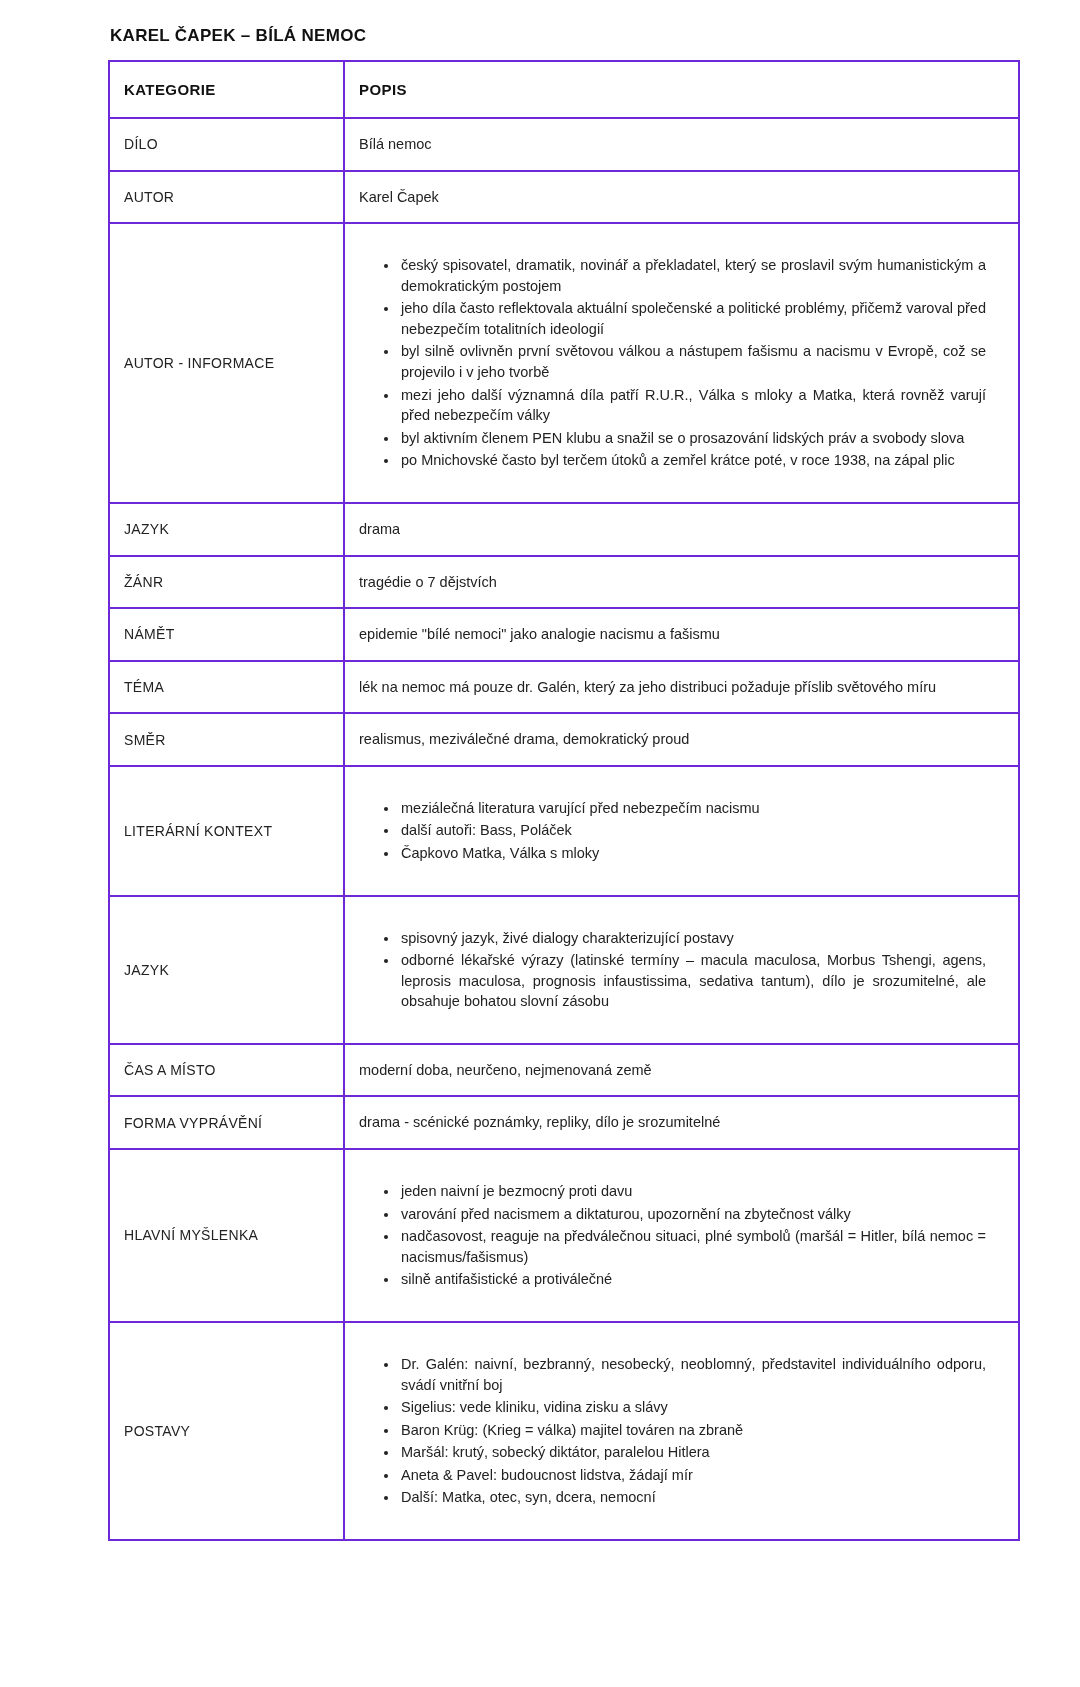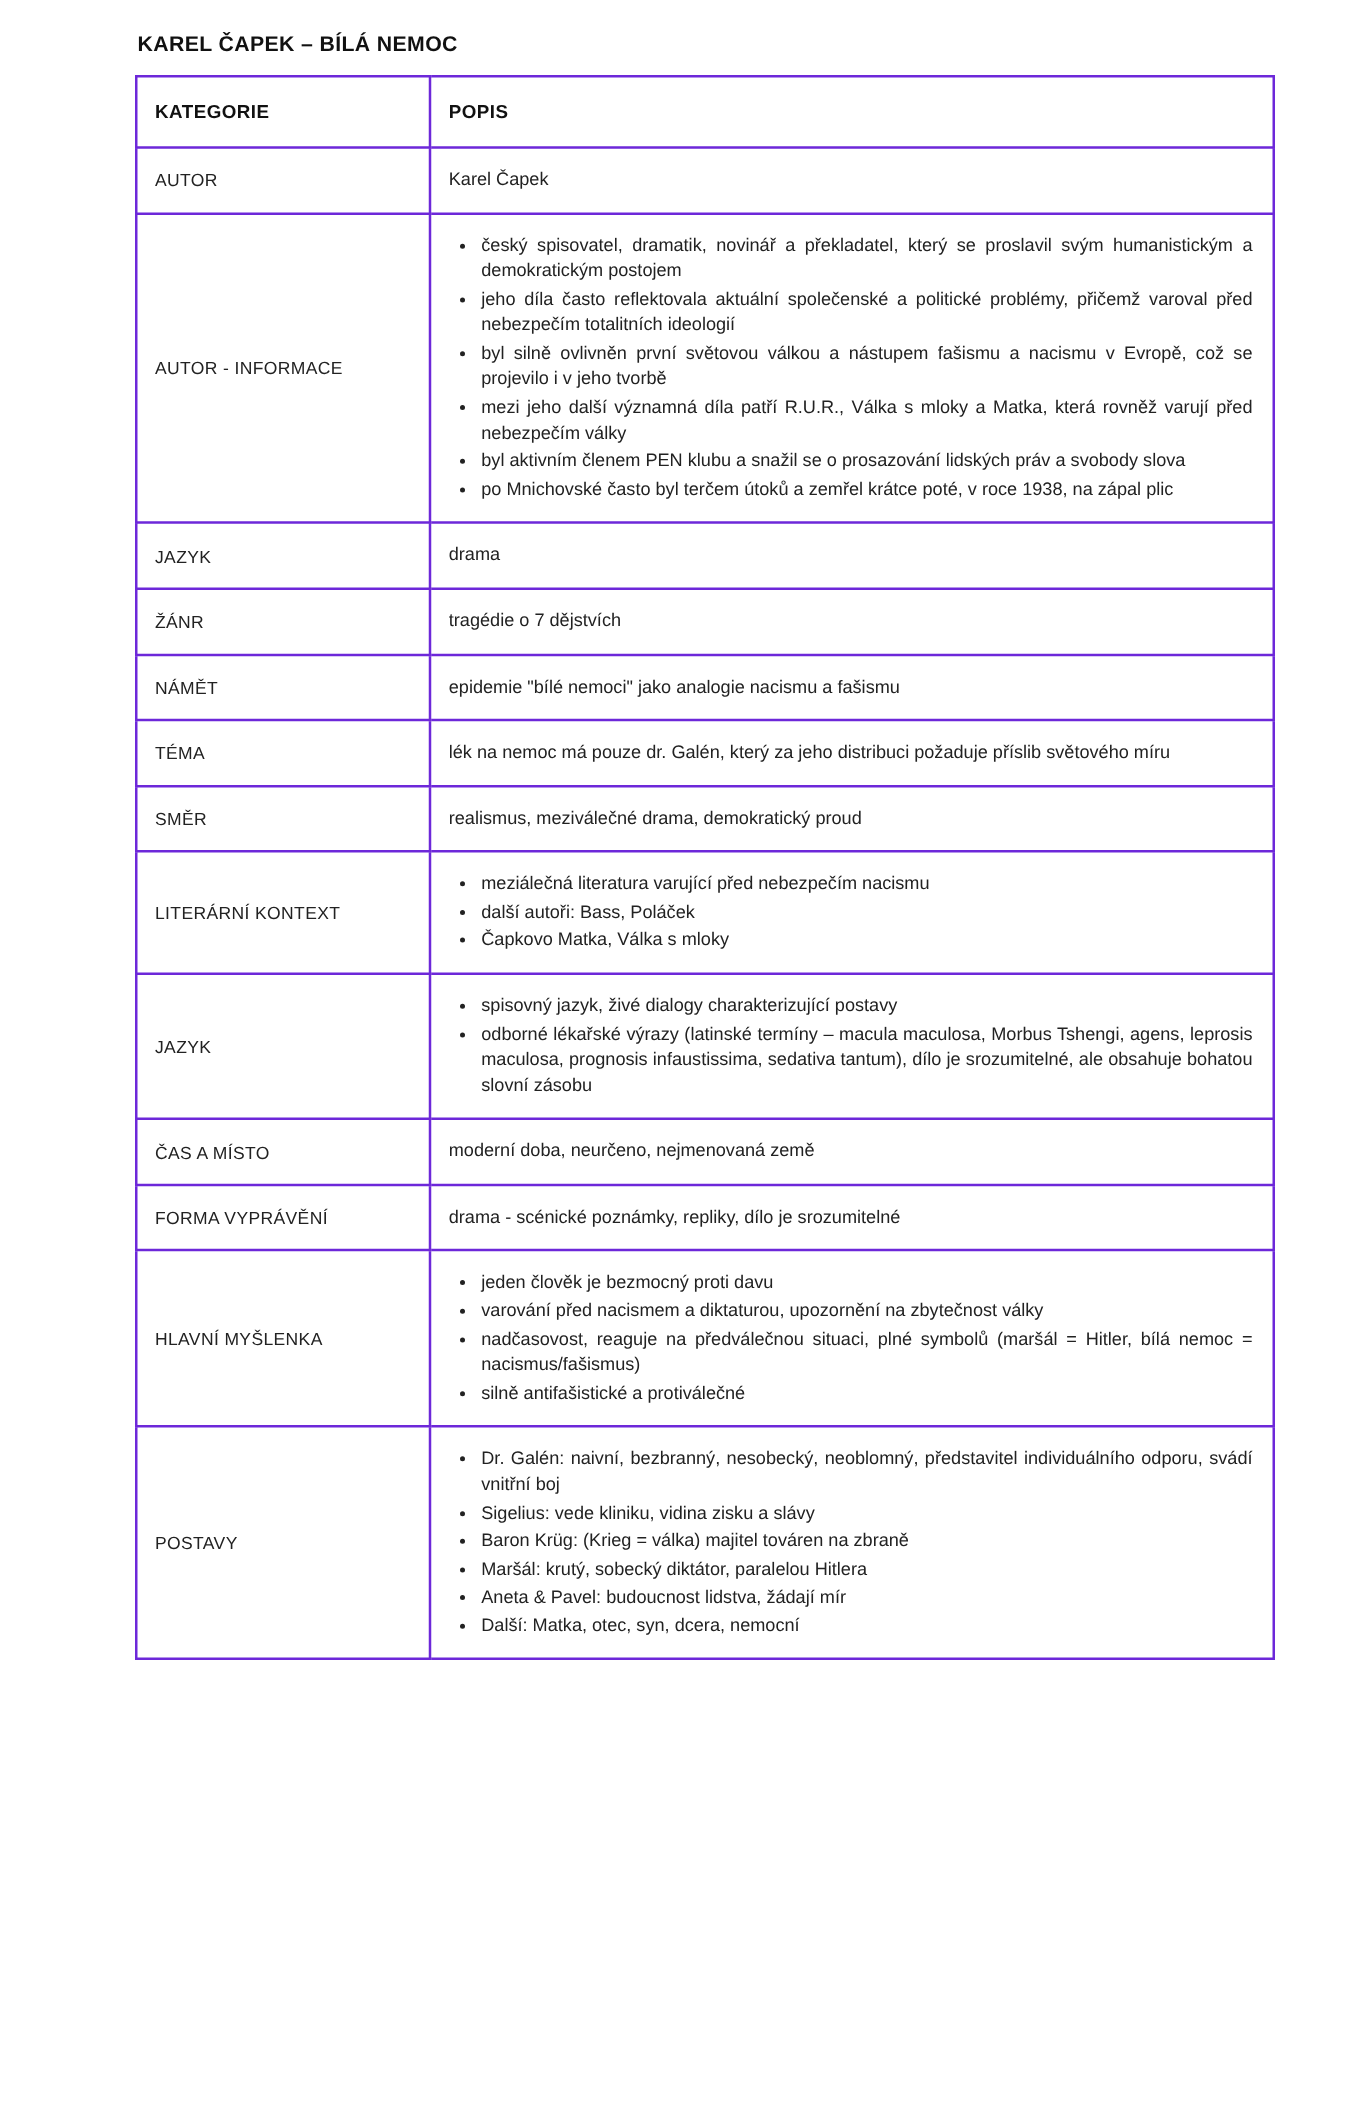--- a/index.html
+++ b/index.html
@@ -55,21 +55,21 @@
     font-size: 14.5px;
     padding: 15px 16px 15px 14px;
     color: #222;
   }
   td.desc-cell p {
     margin: 0;
     line-height: 1.42;
     text-align: justify;
   }
   td.desc-cell ul {
-    margin: 0;
+    margin: 16px;
     padding: 0 0 0 24px;
     list-style: disc;
   }
   td.desc-cell li {
     line-height: 1.42;
     text-align: justify;
     padding-left: 2px;
     margin: 0 0 2px 0;
   }
   td.desc-cell li:last-child { margin-bottom: 0; }
@@ -86,20 +86,26 @@
       <col class="desc-col">
     </colgroup>
     <thead>
       <tr>
         <th class="header-cell">KATEGORIE</th>
         <th class="header-cell">POPIS</th>
       </tr>
     </thead>
     <tbody>
         <tr>
+          <td class="cat-cell">DÍLO</td>
+          <td class="desc-cell">
+            <p>Bílá nemoc</p>
+          </td>
+        </tr>
+        <tr>
           <td class="cat-cell">AUTOR</td>
           <td class="desc-cell">
             <p>Karel Čapek</p>
           </td>
         </tr>
         <tr>
           <td class="cat-cell">AUTOR - INFORMACE</td>
           <td class="desc-cell">
             <ul>
               <li>český spisovatel, dramatik, novinář a překladatel, který se proslavil svým humanistickým a demokratickým postojem</li>
@@ -169,21 +175,21 @@
         <tr>
           <td class="cat-cell">FORMA VYPRÁVĚNÍ</td>
           <td class="desc-cell">
             <p>drama - scénické poznámky, repliky, dílo je srozumitelné</p>
           </td>
         </tr>
         <tr>
           <td class="cat-cell">HLAVNÍ MYŠLENKA</td>
           <td class="desc-cell">
             <ul>
-              <li>jeden člověk je bezmocný proti davu</li>
+              <li>jeden naivní je bezmocný proti davu</li>
               <li>varování před nacismem a diktaturou, upozornění na zbytečnost války</li>
               <li>nadčasovost, reaguje na předválečnou situaci, plné symbolů (maršál = Hitler, bílá nemoc = nacismus/fašismus)</li>
               <li>silně antifašistické a protiválečné</li>
             </ul>
           </td>
         </tr>
         <tr>
           <td class="cat-cell">POSTAVY</td>
           <td class="desc-cell">
             <ul>

